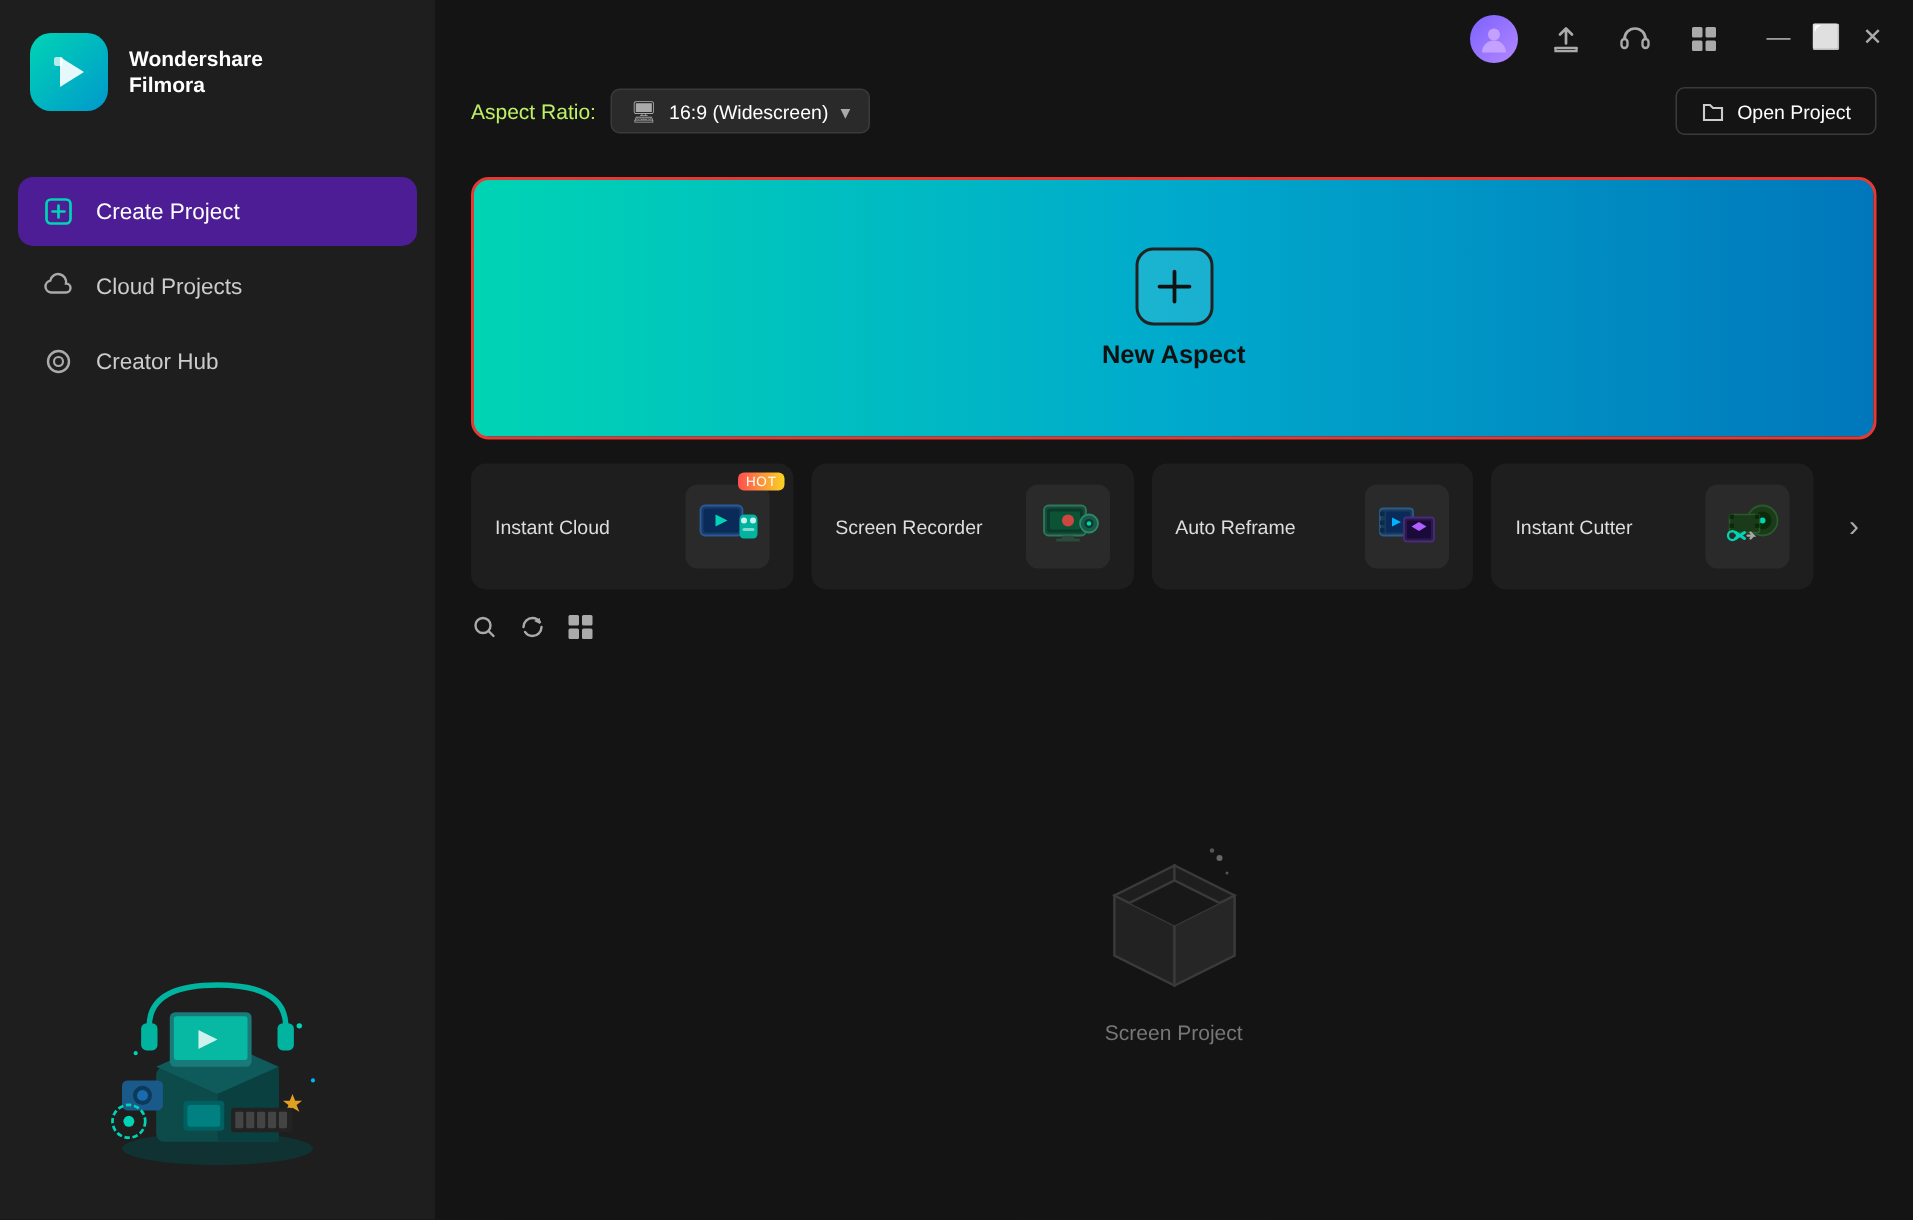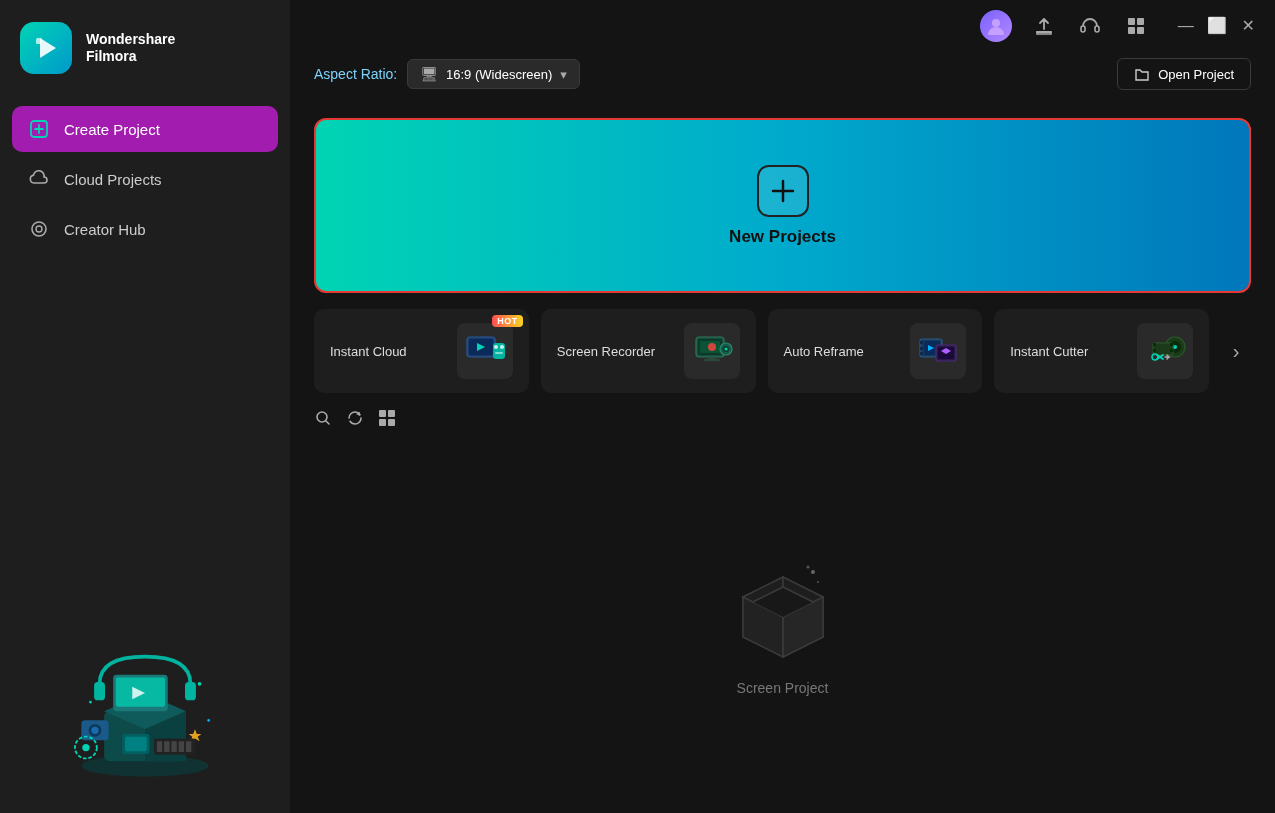--- a/index.html
+++ b/index.html
@@ -74,22 +74,23 @@
       padding: 12px 16px;
       border-radius: 10px;
       cursor: pointer;
       font-size: 15px;
       font-weight: 500;
       color: #ccc;
       transition: background 0.2s;
     }
 
     .sidebar-item.active {
-      background: #a21caf;
+      background: #4c1d95;
       color: #fff;
+      margin-top: 12px;
     }
 
     .sidebar-item-icon {
       width: 22px;
       height: 22px;
       display: flex;
       align-items: center;
       justify-content: center;
       color: #00d4b4;
       font-size: 18px;
@@ -190,21 +191,21 @@
     }
 
     .aspect-ratio-selector {
       display: flex;
       align-items: center;
       gap: 10px;
     }
 
     .aspect-label {
       font-size: 14px;
-      color: #7dd3fc;
+      color: #bef264;
     }
 
     .aspect-dropdown {
       display: flex;
       align-items: center;
       gap: 8px;
       background: #2a2a2a;
       border: 1px solid #3a3a3a;
       border-radius: 6px;
       padding: 6px 12px;
@@ -299,21 +300,21 @@
       font-size: 28px;
     }
 
     .hot-badge {
       position: absolute;
       top: 6px;
       right: 6px;
       background: linear-gradient(90deg, #ff4e50, #f9d423);
       color: #fff;
       font-size: 9px;
-      font-weight: 700;
+      font-weight: 400;
       padding: 1px 5px;
       border-radius: 4px;
       letter-spacing: 0.5px;
     }
 
     .more-arrow {
       width: 30px;
       min-width: 30px;
       display: flex;
       align-items: center;
@@ -561,21 +562,21 @@
         <span>Open Project</span>
       </button>
     </div>
 
     <div class="new-project-banner">
       <div class="new-project-icon">
         <svg width="30" height="30" viewBox="0 0 30 30" fill="none">
           <path d="M15 5v20M5 15h20" stroke="#111" stroke-width="2.5" stroke-linecap="round"></path>
         </svg>
       </div>
-      <span class="new-project-label">New Projects</span>
+      <span class="new-project-label">New Aspect</span>
     </div>
 
     <div class="quick-actions">
 
       <div class="quick-action-card">
         <span class="quick-action-label">Instant Cloud</span>
         <div class="quick-action-img">
           <svg width="44" height="44" viewBox="0 0 44 44" fill="none">
             <rect x="4" y="8" width="28" height="20" rx="3" fill="#1a3a6a" stroke="#2a5a9a" stroke-width="1.2"></rect>
             <rect x="6" y="10" width="24" height="16" rx="2" fill="#0a2a5a"></rect>

